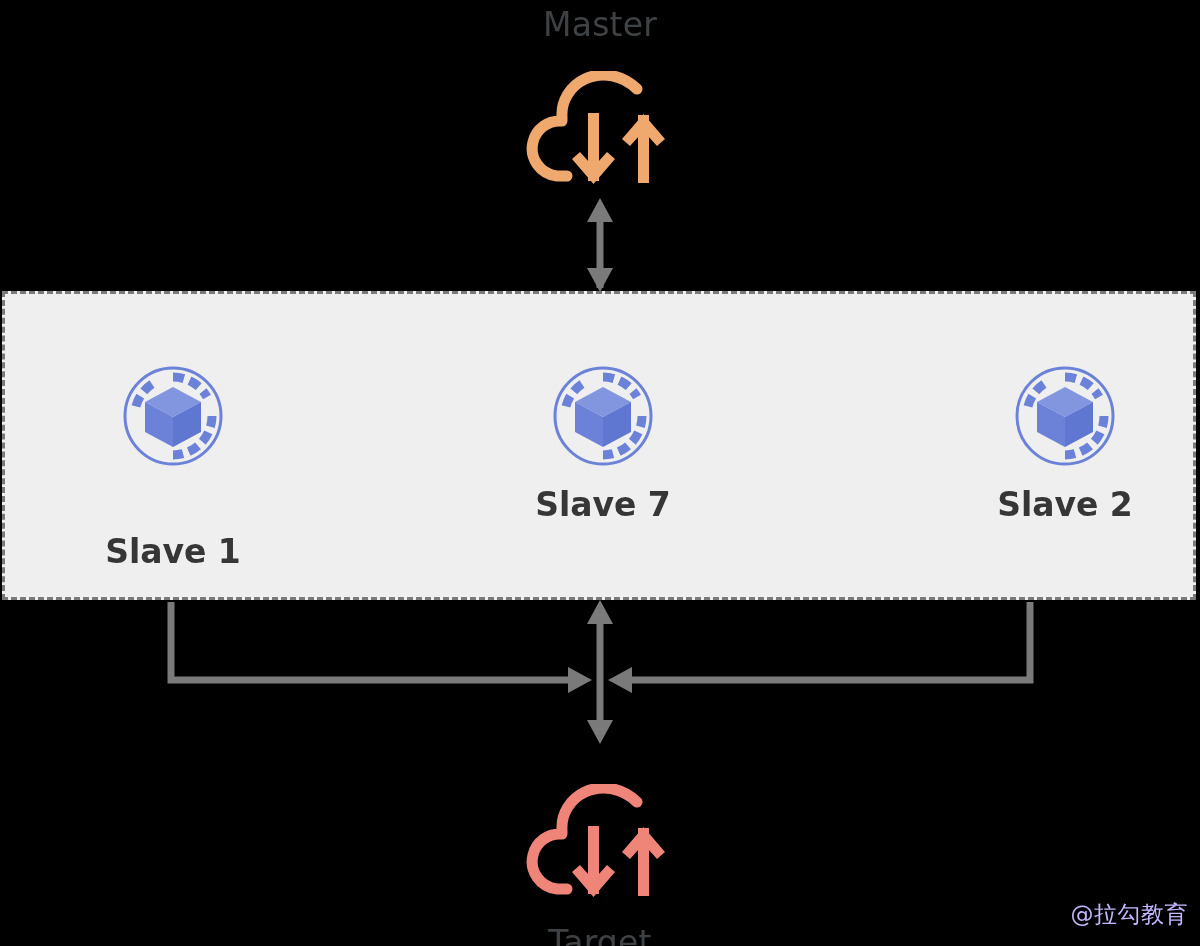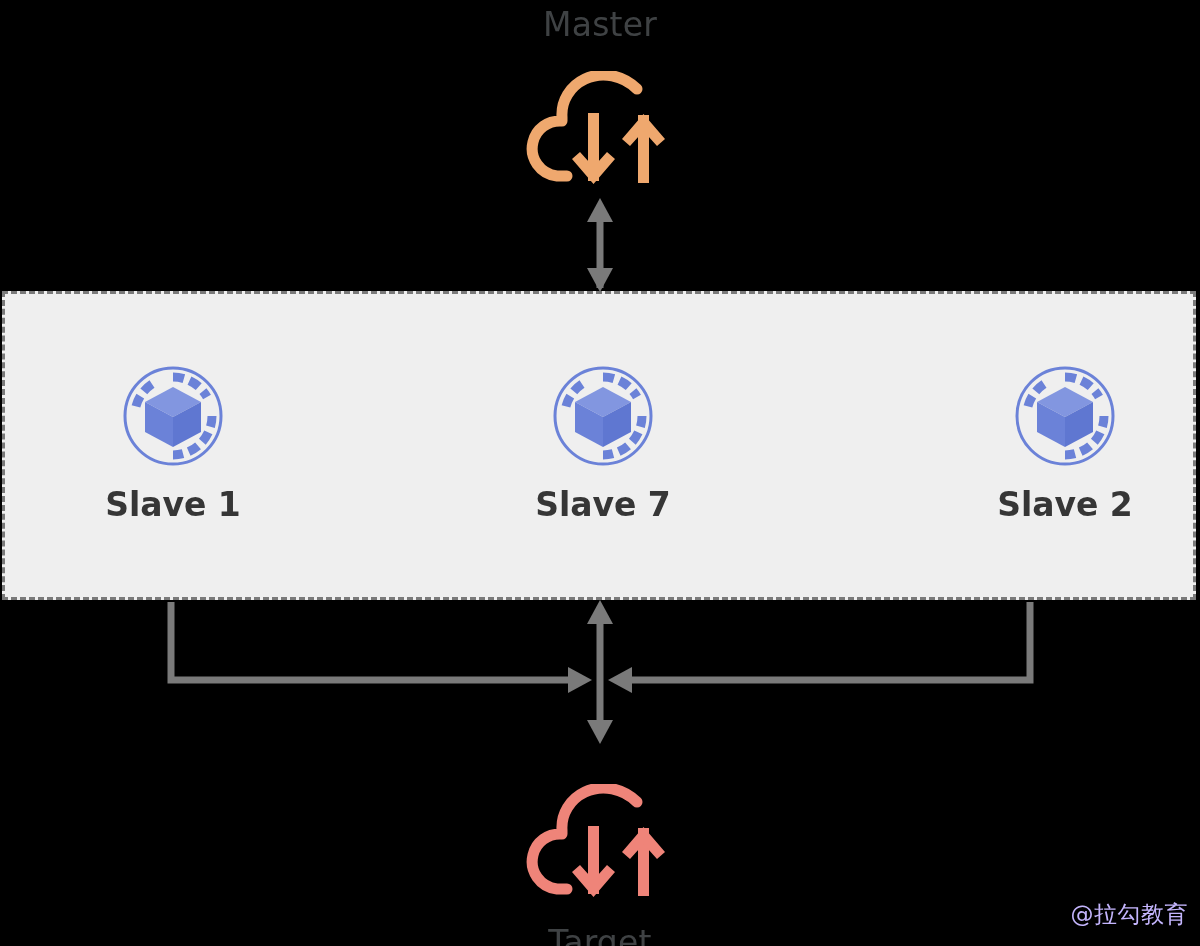--- a/index.html
+++ b/index.html
@@ -69,21 +69,21 @@
 
   
   .slave-item {
     position: absolute;
     top: 70px;
     width: 220px;
     display: flex;
     flex-direction: column;
     align-items: center;
   }
-  .slave-item.pos-0 { left: 58px; }
+  .slave-item.pos-0 { left: 58px; gap: 47px; }
   .slave-item.pos-1 { left: 488px; }
   .slave-item.pos-2 { left: 950px; }
 
   .slave-label {
     margin-top: 20px;
     font-size: 33px;
     font-weight: 700;
     color: #363636;
     line-height: 1;
     white-space: nowrap;

